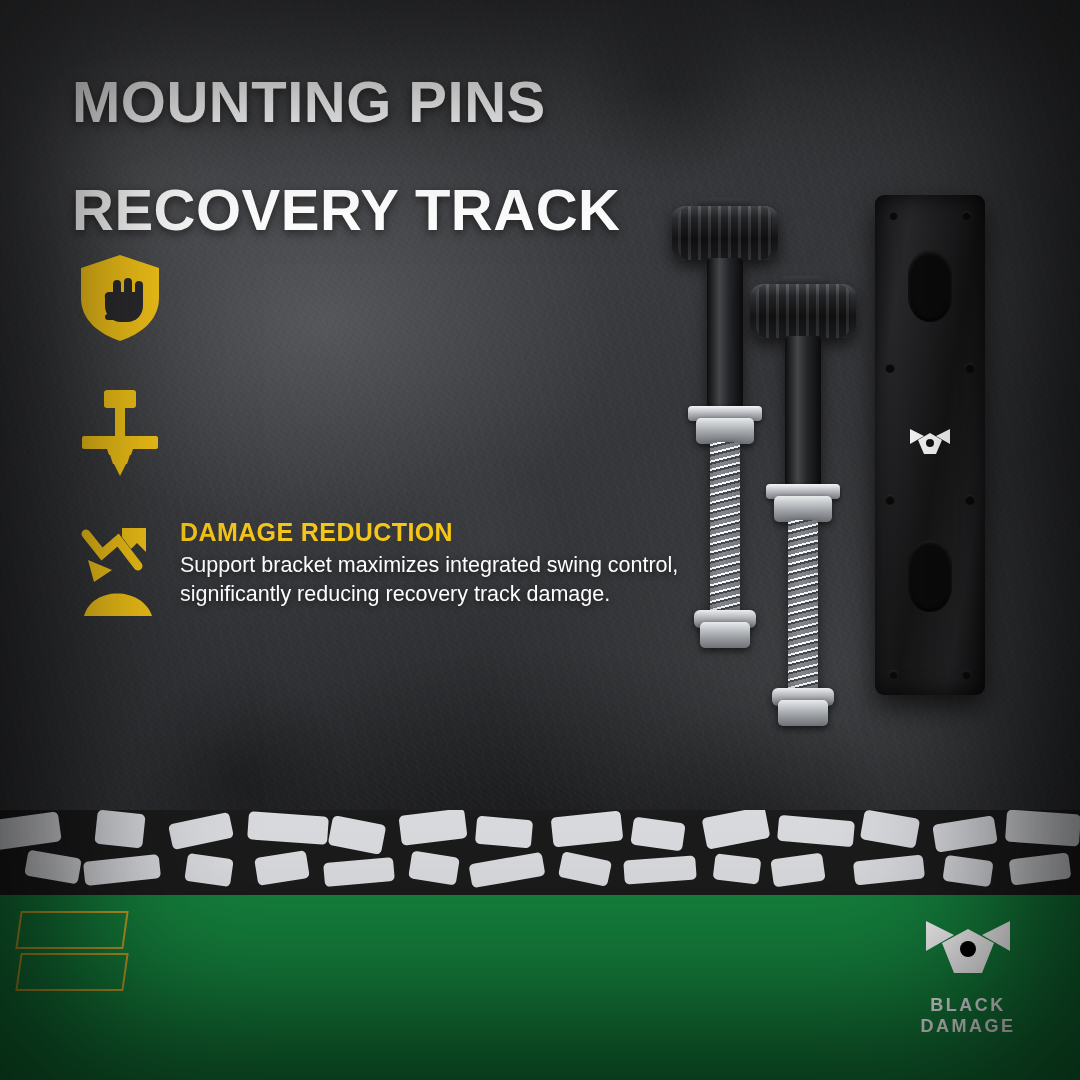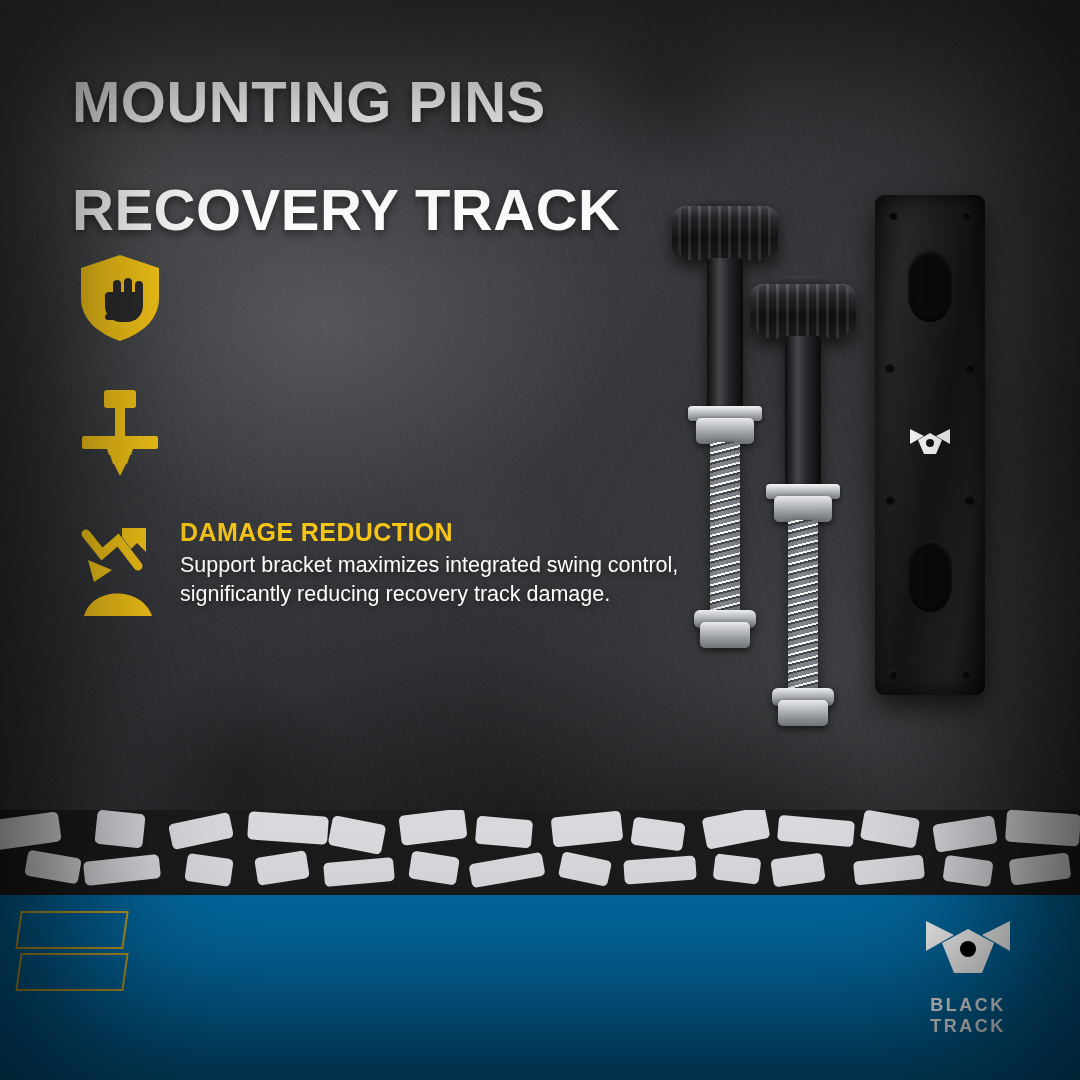--- a/index.html
+++ b/index.html
@@ -241,21 +241,21 @@
     border-radius: 5px;
   }
 
   
   .footer {
     position: absolute;
     left: 0;
     top: 895px;
     width: 1080px;
     height: 185px;
-    background: #0369a1;
+    background: #15803d;
   }
   .footer .gold-shapes {
     position: absolute;
     left: 18px;
     top: 16px;
     width: 120px;
     height: 86px;
   }
   .footer .gold-shapes div {
     position: absolute;
@@ -423,19 +423,19 @@
     </div>
     <div class="brand">
       <svg width="92" height="66" viewBox="0 0 92 66" aria-hidden="true">
         <path d="M4 4 L32 18 L4 34 Z" fill="#ffffff"></path>
         <path d="M88 4 L60 18 L88 34 Z" fill="#ffffff"></path>
         <path d="M46 12 L72 26 L60 56 L32 56 L20 26 Z" fill="#ffffff"></path>
         <circle cx="46" cy="32" r="8" fill="#000000"></circle>
       </svg>
       <div class="name">
         <div>BLACK</div>
-        <div>TRACK</div>
+        <div>DAMAGE</div>
       </div>
     </div>
   </div>
 
   <div class="vignette"></div>
 </div>
 
 </body></html>

